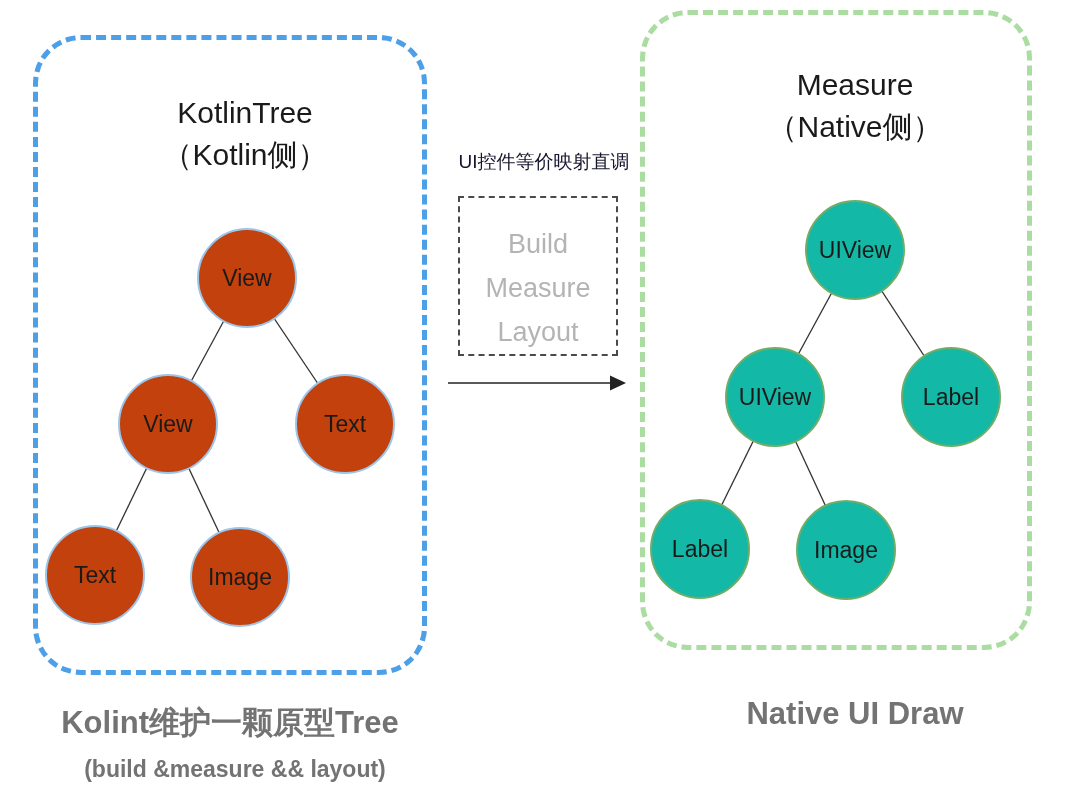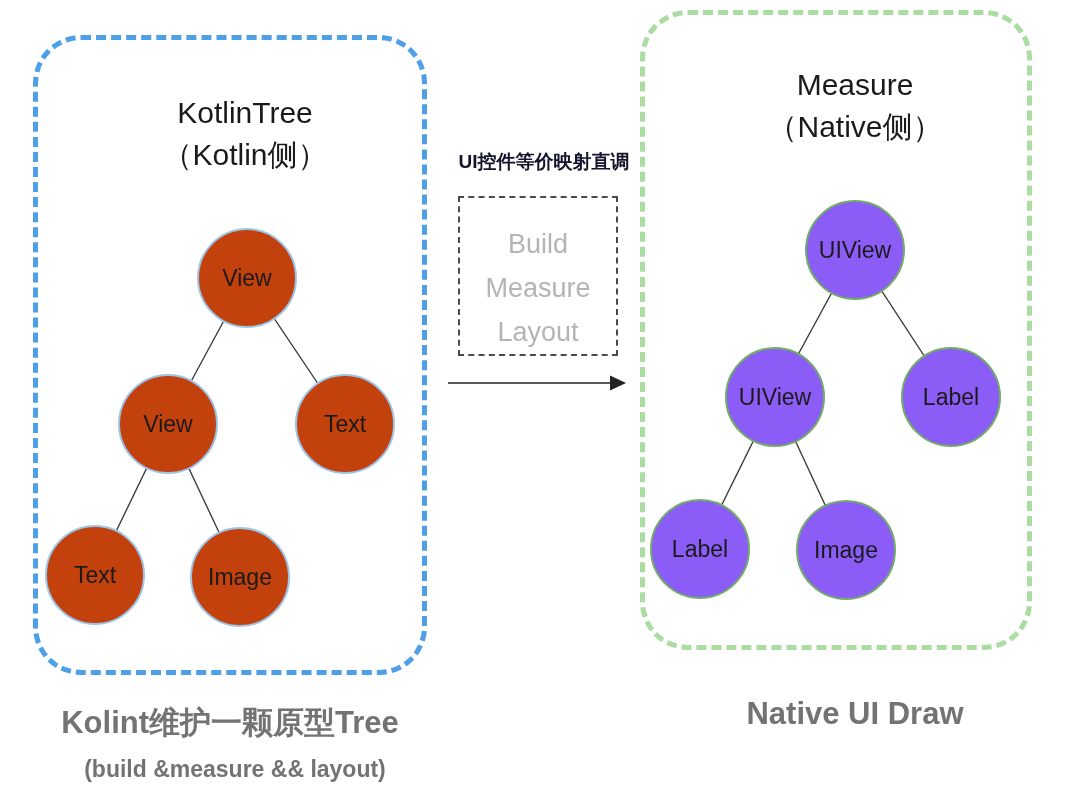--- a/index.html
+++ b/index.html
@@ -17,36 +17,36 @@
   .panel-title { position:absolute; z-index:2; text-align:center; font-size:30px; color:#1a1a1a; line-height:42px; }
   .title-left  { left:85px;  top:92px; width:320px; }
   .title-right { left:695px; top:64px; width:320px; }
   .node {
     position:absolute; z-index:2;
     width:100px; height:100px; border-radius:50%;
     display:flex; align-items:center; justify-content:center;
     font-size:23px; color:#1a1a1a;
   }
   .node-blue  { background:#c2410c; border:2px solid #9cc5ea; }
-  .node-green { background:#8b5cf6; border:2px solid #72ad68; }
+  .node-green { background:#14b8a6; border:2px solid #72ad68; }
   
   .ln0 { left:197px; top:228px; }
   .ln1 { left:118px; top:374px; }
   .ln2 { left:295px; top:374px; }
   .ln3 { left:45px;  top:525px; }
   .ln4 { left:190px; top:527px; }
   
   .rn0 { left:805px; top:200px; }
   .rn1 { left:725px; top:347px; }
   .rn2 { left:901px; top:347px; }
   .rn3 { left:650px; top:499px; }
   .rn4 { left:796px; top:500px; }
   .mapping-label {
     position:absolute; z-index:2; left:428px; top:149px; width:232px;
-    text-align:center; font-size:19px; font-weight:bold; color:#14142b;
+    text-align:center; font-size:19px; font-weight:normal; color:#14142b;
   }
   .steps-box {
     position:absolute; z-index:2; left:458px; top:196px; width:160px; height:160px;
     border:2px dashed #4a4a4a; background:#ffffff;
     display:flex; flex-direction:column; align-items:center; justify-content:flex-end;
   }
   .step-line { font-size:27px; color:#b4b4b4; line-height:44px; }
   .caption { position:absolute; z-index:2; text-align:center; color:#737373; font-weight:600; }
   .caption-left-1  { left:30px;  top:702px; width:400px; font-size:31px; }
   .caption-left-2  { left:35px;  top:756px; width:400px; font-size:23px; font-weight:bold; }

